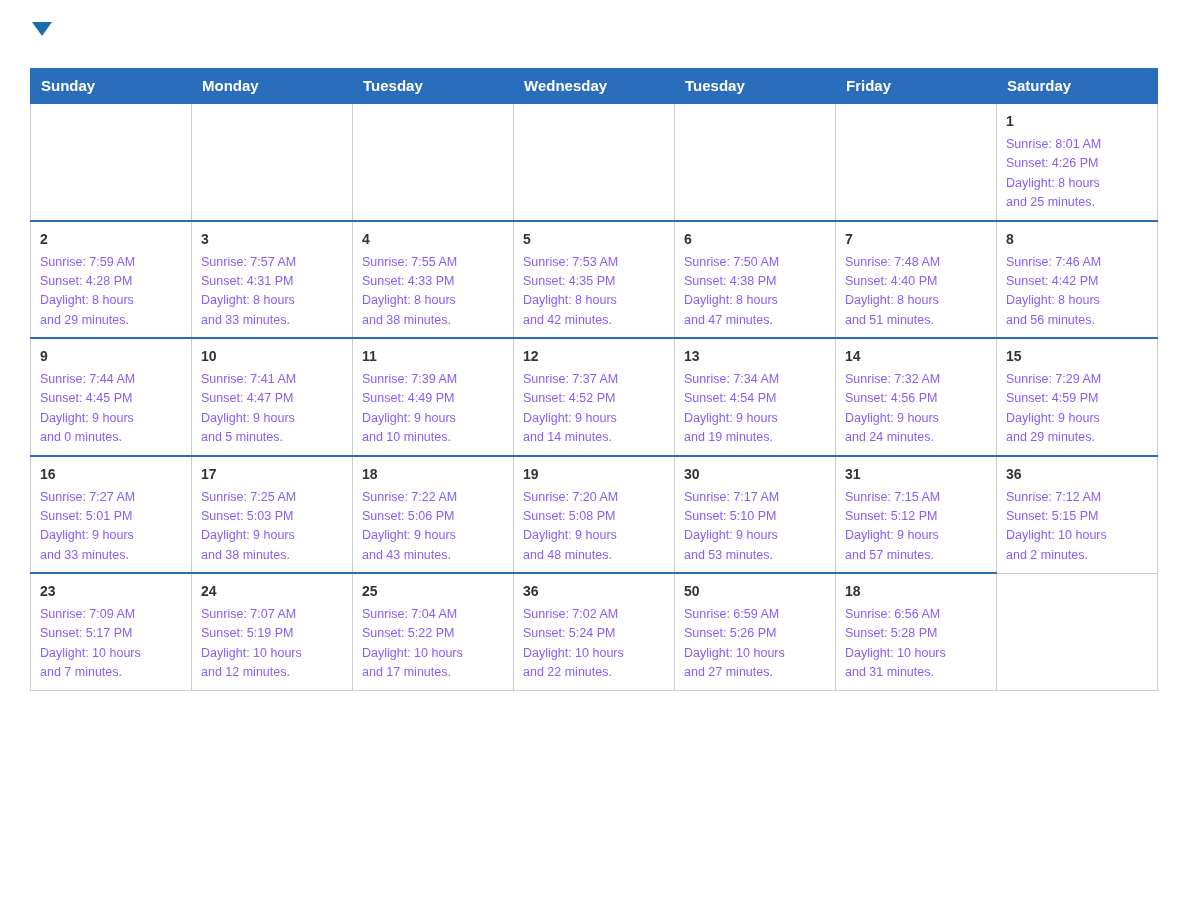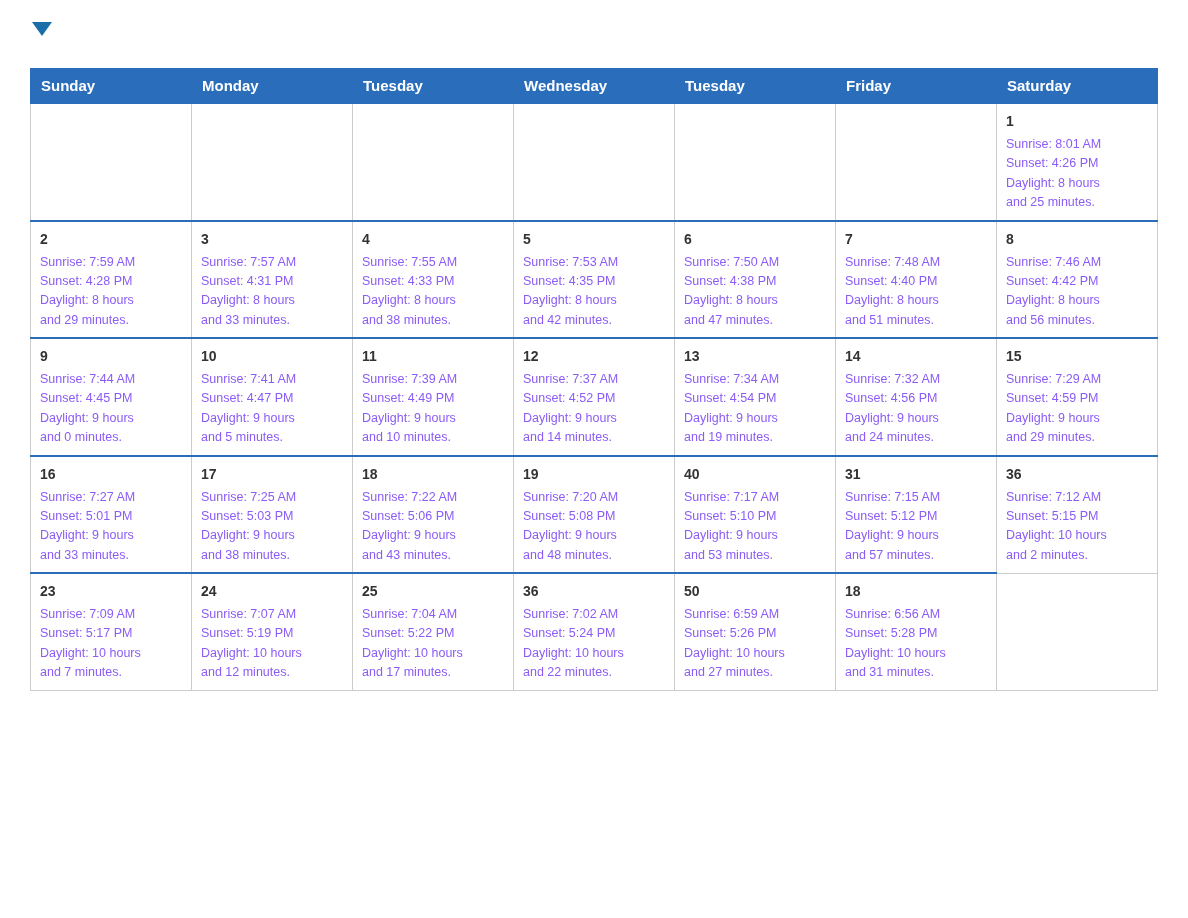--- a/index.html
+++ b/index.html
@@ -151,21 +151,21 @@
         <td><span class="day-number">12</span><span class="day-info">Sunrise: 7:37 AM<br>Sunset: 4:52 PM<br>Daylight: 9 hours<br>and 14 minutes.</span></td>
         <td><span class="day-number">13</span><span class="day-info">Sunrise: 7:34 AM<br>Sunset: 4:54 PM<br>Daylight: 9 hours<br>and 19 minutes.</span></td>
         <td><span class="day-number">14</span><span class="day-info">Sunrise: 7:32 AM<br>Sunset: 4:56 PM<br>Daylight: 9 hours<br>and 24 minutes.</span></td>
         <td><span class="day-number">15</span><span class="day-info">Sunrise: 7:29 AM<br>Sunset: 4:59 PM<br>Daylight: 9 hours<br>and 29 minutes.</span></td>
       </tr>
       <tr>
         <td><span class="day-number">16</span><span class="day-info">Sunrise: 7:27 AM<br>Sunset: 5:01 PM<br>Daylight: 9 hours<br>and 33 minutes.</span></td>
         <td><span class="day-number">17</span><span class="day-info">Sunrise: 7:25 AM<br>Sunset: 5:03 PM<br>Daylight: 9 hours<br>and 38 minutes.</span></td>
         <td><span class="day-number">18</span><span class="day-info">Sunrise: 7:22 AM<br>Sunset: 5:06 PM<br>Daylight: 9 hours<br>and 43 minutes.</span></td>
         <td><span class="day-number">19</span><span class="day-info">Sunrise: 7:20 AM<br>Sunset: 5:08 PM<br>Daylight: 9 hours<br>and 48 minutes.</span></td>
-        <td><span class="day-number">40</span><span class="day-info">Sunrise: 7:17 AM<br>Sunset: 5:10 PM<br>Daylight: 9 hours<br>and 53 minutes.</span></td>
+        <td><span class="day-number">30</span><span class="day-info">Sunrise: 7:17 AM<br>Sunset: 5:10 PM<br>Daylight: 9 hours<br>and 53 minutes.</span></td>
         <td><span class="day-number">31</span><span class="day-info">Sunrise: 7:15 AM<br>Sunset: 5:12 PM<br>Daylight: 9 hours<br>and 57 minutes.</span></td>
         <td><span class="day-number">36</span><span class="day-info">Sunrise: 7:12 AM<br>Sunset: 5:15 PM<br>Daylight: 10 hours<br>and 2 minutes.</span></td>
       </tr>
       <tr>
         <td><span class="day-number">23</span><span class="day-info">Sunrise: 7:09 AM<br>Sunset: 5:17 PM<br>Daylight: 10 hours<br>and 7 minutes.</span></td>
         <td><span class="day-number">24</span><span class="day-info">Sunrise: 7:07 AM<br>Sunset: 5:19 PM<br>Daylight: 10 hours<br>and 12 minutes.</span></td>
         <td><span class="day-number">25</span><span class="day-info">Sunrise: 7:04 AM<br>Sunset: 5:22 PM<br>Daylight: 10 hours<br>and 17 minutes.</span></td>
         <td><span class="day-number">36</span><span class="day-info">Sunrise: 7:02 AM<br>Sunset: 5:24 PM<br>Daylight: 10 hours<br>and 22 minutes.</span></td>
         <td><span class="day-number">50</span><span class="day-info">Sunrise: 6:59 AM<br>Sunset: 5:26 PM<br>Daylight: 10 hours<br>and 27 minutes.</span></td>
         <td><span class="day-number">18</span><span class="day-info">Sunrise: 6:56 AM<br>Sunset: 5:28 PM<br>Daylight: 10 hours<br>and 31 minutes.</span></td>

